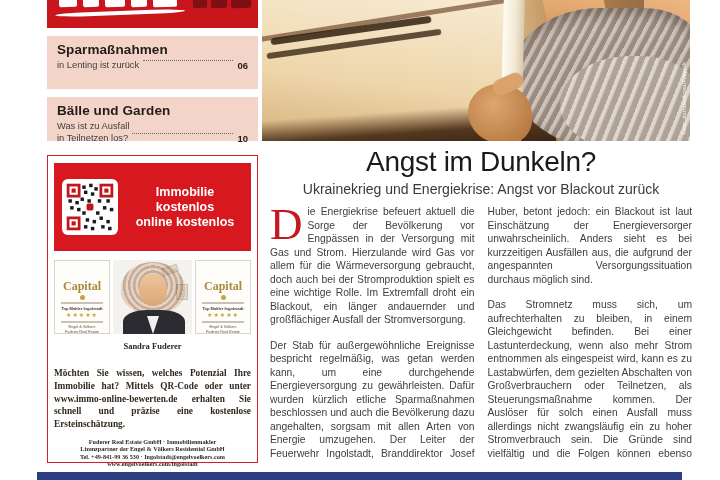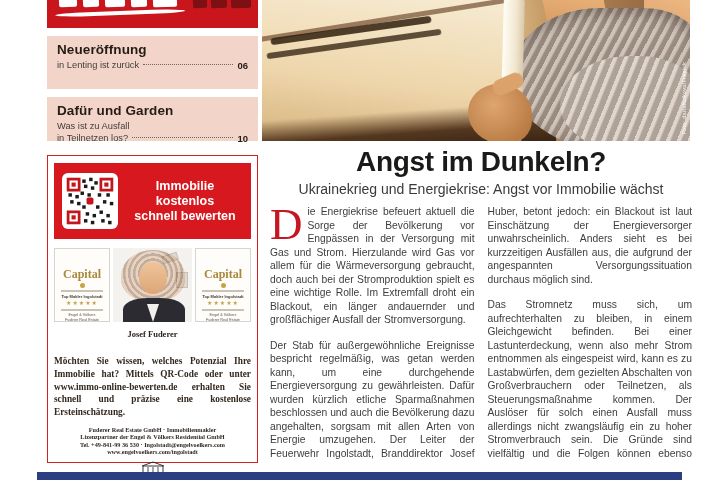--- a/index.html
+++ b/index.html
@@ -13,21 +13,21 @@
   .frag { position:absolute; border-radius:2px; }
   .frag.w { background:#ffffff; height:9px; top:-2px; transform:rotate(-2deg); }
   .frag.d { background:#7c1013; height:10px; top:-2px; transform:rotate(-2deg); }
   .swoosh { position:absolute; left:8px; top:11px; width:130px; height:4px; background:#fff;
             border-radius:50%/100%; transform:rotate(-2deg); }
 
   
   .teaser { left:47px; width:211px; background:#f3d4c8; padding:6px 10px 5px 10px; }
   .teaser-title { font-size:13.5px; font-weight:bold; color:#241c16; letter-spacing:.1px; margin-bottom:3px; }
   .teaser-line { font-size:9.3px; color:#413e3b; line-height:11.5px; }
-  .teaser-last { display:flex; align-items:center; }
+  .teaser-last { display:flex; align-items:flex-start; }
   .leader { flex:1; border-bottom:1.5px dotted #6b6661; margin:0 4px 2px 4px; height:1px; }
   .pgnum { font-size:9.5px; font-weight:bold; color:#241c16; }
 
   
   .photo { left:262px; top:0; width:428px; height:141px; overflow:hidden;
     background:
       radial-gradient(circle at 40% 25%, rgba(250,232,186,.95) 0%, rgba(250,232,186,0) 48%),
       linear-gradient(100deg,#ecd3a6 0%, #ddb87f 35%, #b98a55 65%, #7e5538 100%); }
   .ph { position:absolute; filter:blur(.6px); }
   .radiator { left:-12px; top:-8px; width:268px; height:162px; transform:rotate(-3deg);
@@ -51,31 +51,31 @@
   .candle { left:240px; top:-8px; width:21px; height:156px; transform:rotate(1.5deg); border-radius:10px;
       background:linear-gradient(90deg,#fffdf5 0%, #f2e8d2 60%, #d9c9ac 100%); }
   .hand { left:206px; top:84px; width:64px; height:60px; border-radius:48% 52% 40% 55%;
       background:radial-gradient(circle at 40% 35%, #e0a670, #b4763f 85%); }
   .thumb { left:230px; top:76px; width:32px; height:16px; background:#dca26c; border-radius:8px; transform:rotate(-24deg); }
   .credit { position:absolute; right:3px; bottom:6px; writing-mode:vertical-rl; transform:rotate(180deg);
       font-size:5.5px; color:rgba(255,255,255,.85); letter-spacing:.3px; }
 
   
   .headline-wrap { left:270px; top:146px; width:422px; text-align:center; }
-  .headline { font-size:28px; font-weight:bold; color:#1b1a18; letter-spacing:-.3px; }
+  .headline { font-size:28px; font-weight:normal; color:#1b1a18; letter-spacing:-.3px; }
   .subheadline { font-size:14px; color:#3a3a38; margin-top:3px; }
   .cols { left:270px; top:205px; width:422px; height:259px; column-count:2; column-gap:13px; column-fill:auto;
       font-size:10.3px; line-height:13.5px; color:#3d3d3c; text-align:justify; overflow:hidden; }
   .cols p { margin-bottom:12px; }
   .dropcap { float:left; font-family:"Liberation Serif", serif; font-size:45px; line-height:37px;
       color:#c41722; padding:1px 5px 0 0; font-weight:normal; }
 
   
   .ad { left:47px; top:155px; width:211px; height:308px; background:#fff; border:1.5px solid #d2221f; padding:7px 6px 0 6px; }
-  .ad-banner { background:#d7191f; height:76px; display:flex; align-items:center; padding:9px 8px; gap:9px; }
+  .ad-banner { background:#d7191f; height:88px; display:flex; align-items:center; padding:9px 8px; gap:9px; }
   .qr { width:56px; height:56px; background:#fff; border-radius:6px; flex:0 0 auto; padding:3px; }
   .ad-banner-text { flex:1; text-align:center; color:#fff; font-weight:bold; font-size:12.5px; line-height:15px; }
   .badges-row { display:flex; margin-top:9px; height:74px; gap:3px; }
   .capital-badge { width:56px; background:#fffdf9; border:1px solid #d8d5d0; text-align:center; padding-top:3px; overflow:hidden; }
   .cap-title { font-family:"Liberation Serif", serif; font-weight:bold; font-size:12px; color:#a8893e;margin-top:15px; }
   .cap-seal { width:5px; height:5px; border-radius:50%; background:#c7a348; margin:1px auto; }
   .cap-bar { height:2px; background:#c9c2b6; margin:2px 6px; }
   .cap-line1 { font-size:4px; font-weight:bold; color:#403a30; }
   .cap-stars { font-size:6px; color:#c7a348; letter-spacing:1px; line-height:8px; }
   .cap-line2, .cap-line3 { font-size:3.8px; color:#5c554a; line-height:5px; }
@@ -115,30 +115,30 @@
     <div class="frag w" style="left:58px;width:20px"></div>
     <div class="frag w" style="left:84px;width:16px"></div>
     <div class="frag w" style="left:106px;width:24px"></div>
     <div class="swoosh"></div>
     <div class="frag d" style="left:146px;width:14px"></div>
     <div class="frag d" style="left:164px;width:16px"></div>
     <div class="frag d" style="left:184px;width:20px"></div>
   </div>
 
   <div class="abs teaser" style="top:36px;height:53px">
-    <div class="teaser-title">Neueröffnung</div>
+    <div class="teaser-title">Sparmaßnahmen</div>
     <div class="teaser-line teaser-last">
       <span>in Lenting ist zurück</span>
       <span class="leader"></span>
       <span class="pgnum">06</span>
     </div>
   </div>
 
   <div class="abs teaser" style="top:97px;height:44px">
-    <div class="teaser-title">Dafür und Garden</div>
+    <div class="teaser-title">Bälle und Garden</div>
     <div class="teaser-line teaser-last" style="margin-top:0">
       <span>Was ist zu Ausfall</span>
     </div>
     <div class="teaser-line teaser-last">
       <span>in Teilnetzen los?</span>
       <span class="leader"></span>
       <span class="pgnum">10</span>
     </div>
   </div>
 
@@ -154,21 +154,21 @@
     <div class="ph blanket"></div>
     <div class="ph blanket2"></div>
     <div class="ph candle"></div>
     <div class="ph hand"></div>
     <div class="ph thumb"></div>
     <div class="credit">Foto: dariakulkova/Freepik</div>
   </div>
 
   <div class="abs headline-wrap">
     <div class="headline">Angst im Dunkeln?</div>
-    <div class="subheadline">Ukrainekrieg und Energiekrise: Angst vor Immobilie wächst</div>
+    <div class="subheadline">Ukrainekrieg und Energiekrise: Angst vor Blackout zurück</div>
   </div>
 
   <div class="abs cols">
     <p><span class="dropcap">D</span><span>ie Energiekrise befeuert aktuell die Sorge der Bevölkerung vor Engpässen in der Versorgung mit Gas und Strom. Hierzulande wird Gas vor allem für die Wärmeversorgung gebraucht, doch auch bei der Stromproduktion spielt es eine wichtige Rolle. Im Extremfall droht ein Blackout, ein länger andauernder und großflächiger Ausfall der Stromversorgung.</span></p>
     <p><span>Der Stab für außergewöhnliche Ereignisse bespricht regelmäßig, was getan werden kann, um eine durchgehende Energieversorgung zu gewährleisten. Dafür wurden kürzlich etliche Sparmaßnahmen beschlossen und auch die Bevölkerung dazu angehalten, sorgsam mit allen Arten von Energie umzugehen. Der Leiter der Feuerwehr Ingolstadt, Branddirektor Josef Huber, betont jedoch: ein Blackout ist laut Einschätzung der Energieversorger unwahrscheinlich. Anders sieht es bei kurzzeitigen Ausfällen aus, die aufgrund der angespannten Versorgungssituation durchaus möglich sind.</span></p>
     <p><span>Das Stromnetz muss sich, um aufrechterhalten zu bleiben, in einem Gleichgewicht befinden. Bei einer Lastunterdeckung, wenn also mehr Strom entnommen als eingespeist wird, kann es zu Lastabwürfen, dem gezielten Abschalten von Großverbrauchern oder Teilnetzen, als Steuerungsmaßnahme kommen. Der Auslöser für solch einen Ausfall muss allerdings nicht zwangsläufig ein zu hoher Stromverbrauch sein. Die Gründe sind vielfältig und die Folgen können ebenso weitreichend sein. Neben Schwankungen im Stromnetz können auch Schäden an den Strom- und Hochspannungsleitungen, zum Beispiel durch Unwetter, für Ausfälle sorgen. Mehr dazu lesen Sie auf</span> </p>
   </div>
 
   <div class="abs ad">
     <div class="ad-banner">
@@ -210,21 +210,21 @@
           <rect x="24" y="22" width="2" height="2"></rect>
             <rect x="11" y="25" width="2" height="2"></rect>
             <rect x="15" y="26" width="2" height="2"></rect>
           <rect x="21" y="25" width="2" height="2"></rect>
             <rect x="25" y="26" width="2" height="2"></rect>
         </g>
         <rect x="12.5" y="12.5" width="4" height="4" rx="1" fill="#c3161c"></rect>
       </svg>
       <div class="ad-banner-text">
         <div>Immobilie kostenlos</div>
-        <div>schnell bewerten</div>
+        <div>online kostenlos</div>
       </div>
     </div>
 
     <div class="badges-row">
       <div class="capital-badge">
         <div class="cap-title">Capital</div>
         <div class="cap-seal"></div>
         <div class="cap-bar"></div>
         <div class="cap-line1">Top Makler Ingolstadt</div>
         <div class="cap-stars">★★★★★</div>
@@ -247,21 +247,21 @@
         <div class="cap-seal"></div>
         <div class="cap-bar"></div>
         <div class="cap-line1">Top Makler Ingolstadt</div>
         <div class="cap-stars">★★★★★</div>
         <div class="cap-bar"></div>
         <div class="cap-line2">Engel &amp; Völkers</div>
         <div class="cap-line3">Fuderer Real Estate</div>
       </div>
     </div>
 
-    <div class="agent-name">Josef Fuderer</div>
+    <div class="agent-name">Sandra Fuderer</div>
 
     <div class="ad-body">Möchten Sie wissen, welches Potenzial Ihre Immobilie hat? Mittels QR-Code oder unter www.immo-online-bewerten.de erhalten Sie schnell und präzise eine kostenlose Ersteinschätzung.</div>
 
     <div class="fine">
       <div>Fuderer Real Estate GmbH · Immobilienmakler</div>
       <div>Lizenzpartner der Engel &amp; Völkers Residential GmbH</div>
       <div>Tel. +49-841-99 36 530 · Ingolstadt@engelvoelkers.com</div>
       <div>www.engelvoelkers.com/ingolstadt</div>
     </div>
 

